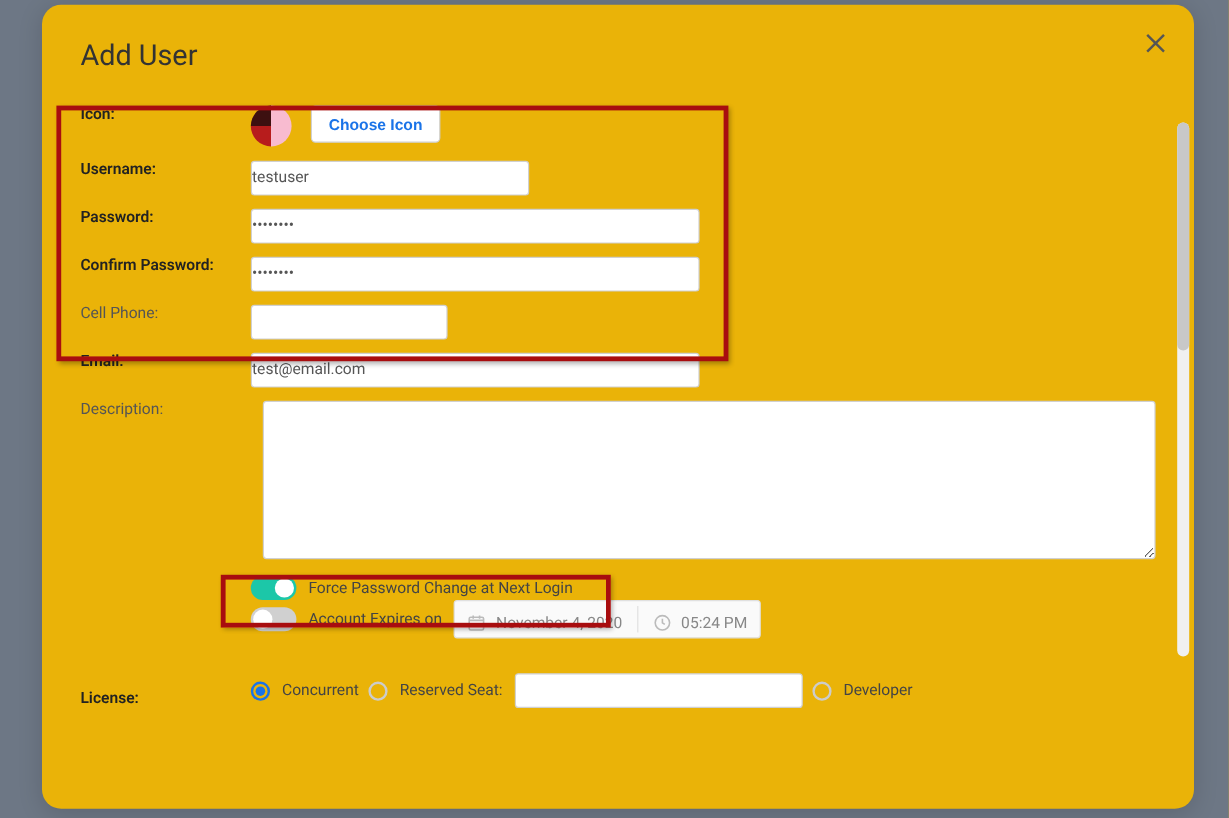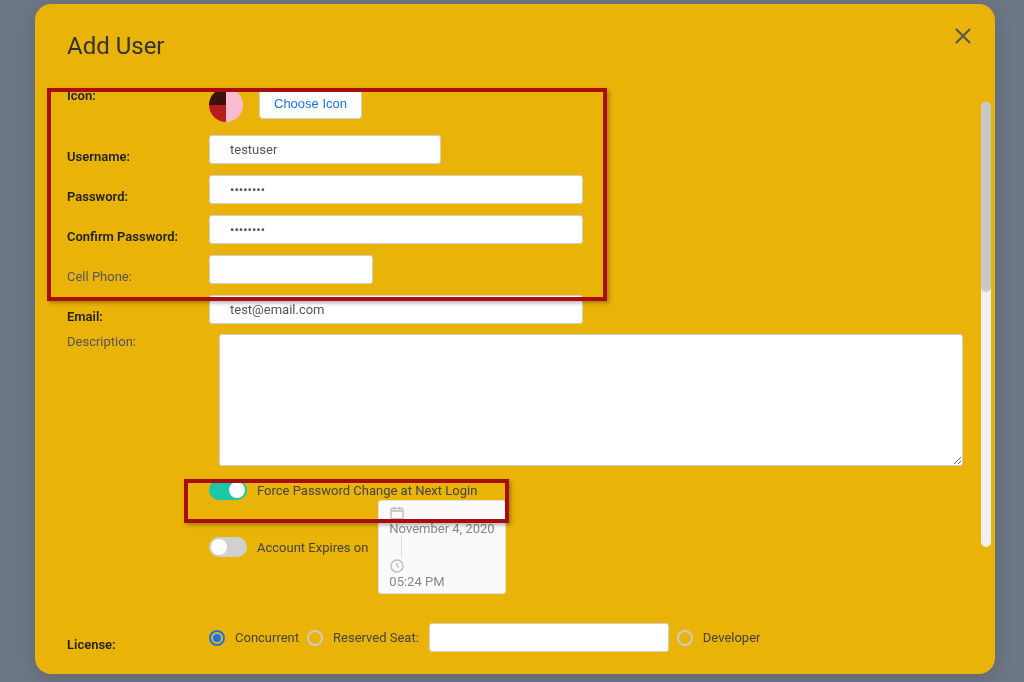--- a/index.html
+++ b/index.html
@@ -33,21 +33,21 @@
       position: absolute;
       right: 20px;
       top: 20px;
       width: 24px;
       height: 24px;
       cursor: pointer;
       color: #555;
     }
     .form-row {
       display: flex;
-      align-items: flex-end;
+      align-items: flex-start;
       margin-bottom: 10px;
       min-height: 30px;
     }
     .form-row.tall { align-items: flex-start; margin-bottom: 12px; }
     .form-label {
       width: 142px;
       font-size: 13px;
       font-weight: 600;
       color: #222;
     }
@@ -64,29 +64,29 @@
     .icon-preview {
       width: 34px; height: 34px; border-radius: 50%;
       background: conic-gradient(from 180deg, #b71c1c 0deg 90deg, #3d1010 90deg 180deg, #f8bbd0 180deg 360deg);
       margin-right: 16px;
     }
     .btn-choose {
       border: 1px solid #d0d0d0;
       background: #fff;
       color: #1a73e8;
       font-size: 13px;
-      font-weight: 400;
+      font-weight: 700;
       padding: 7px 14px;
       border-radius: 4px;
       cursor: pointer;
     }
     input[type="text"], input[type="password"], textarea {
       border: 1px solid #d0d0d0;
       border-radius: 3px;
-      padding: 6px 20px;
+      padding: 6px 0;
       font-size: 13px;
       color: #555;
       font-family: inherit;
     }
     .input-sm { width: 232px; }
     .input-md { width: 374px; }
     .input-cell { width: 164px; }
     .input-reserved { width: 240px; }
     textarea { width: 745px; height: 132px; resize: both; }
     .desc-row { align-items: flex-start; gap: 10px; }
@@ -100,23 +100,22 @@
     .toggle .knob {
       position: absolute; width: 16px; height: 16px; border-radius: 50%;
       background: #fff; top: 2px; transition: left .1s;
     }
     .toggle.on .knob { left: 20px; }
     .toggle.off .knob { left: 2px; }
     .toggle-label { font-size: 13px; color: #444; }
     .expires-row { display: flex; align-items: center; margin-left: 142px; margin-bottom: 28px; }
     .expires-box {
       border: 1px solid #e0e0e0; border-radius: 3px; display: flex;
-      align-items: flex-start; padding: 4px 10px; margin-left: 10px;
+      align-items: flex-end; padding: 4px 10px; margin-left: 10px;
       background: #fafafa;
-      flex-direction: column;
     }
     .expires-box .sep { width: 1px; height: 22px; background: #e0e0e0; margin: 0 12px; }
     .mini-icon { width: 16px; height: 16px; margin-right: 8px; color: #bbb; }
     .expires-text { font-size: 13px; color: #888; }
     .radio-group { display: flex; flex-direction: row; gap: 8px; }
     .radio-row { display: flex; align-items: center; gap: 10px; }
     .radio { width: 16px; height: 16px; border-radius: 50%; border: 2px solid #ccc; position: relative; cursor: pointer; }
     .radio.selected { border-color: #1a73e8; }
     .radio.selected::after { content: ''; position: absolute; inset: 2px; border-radius: 50%; background: #1a73e8; }
     .radio-label { font-size: 13px; color: #444; }

